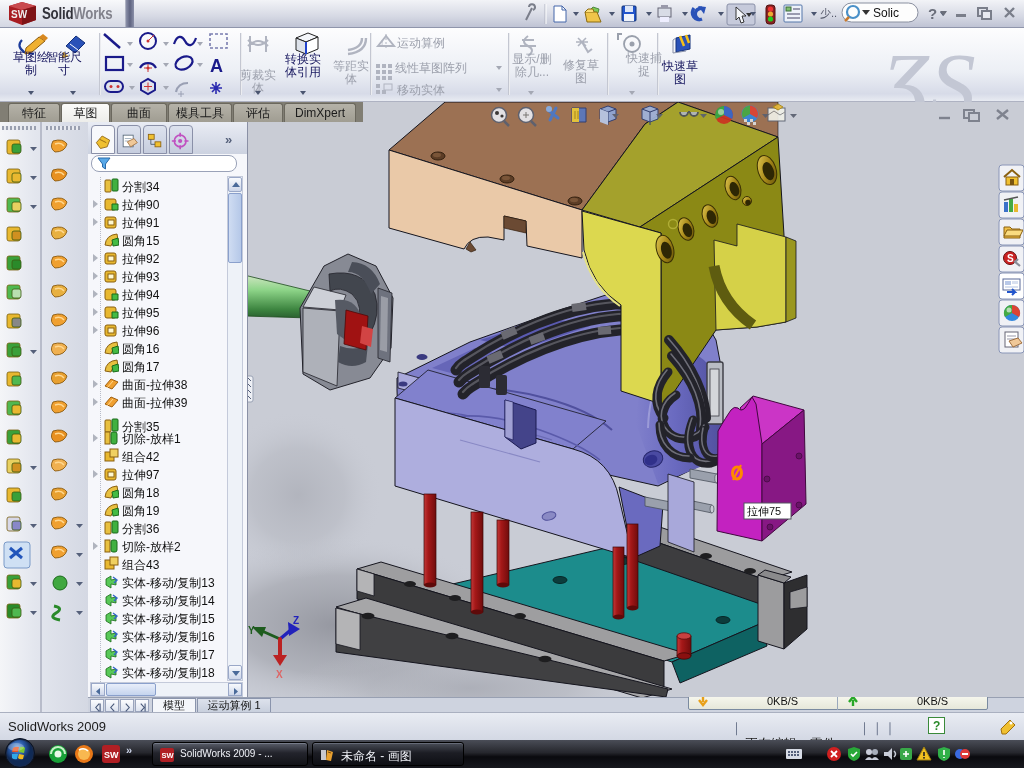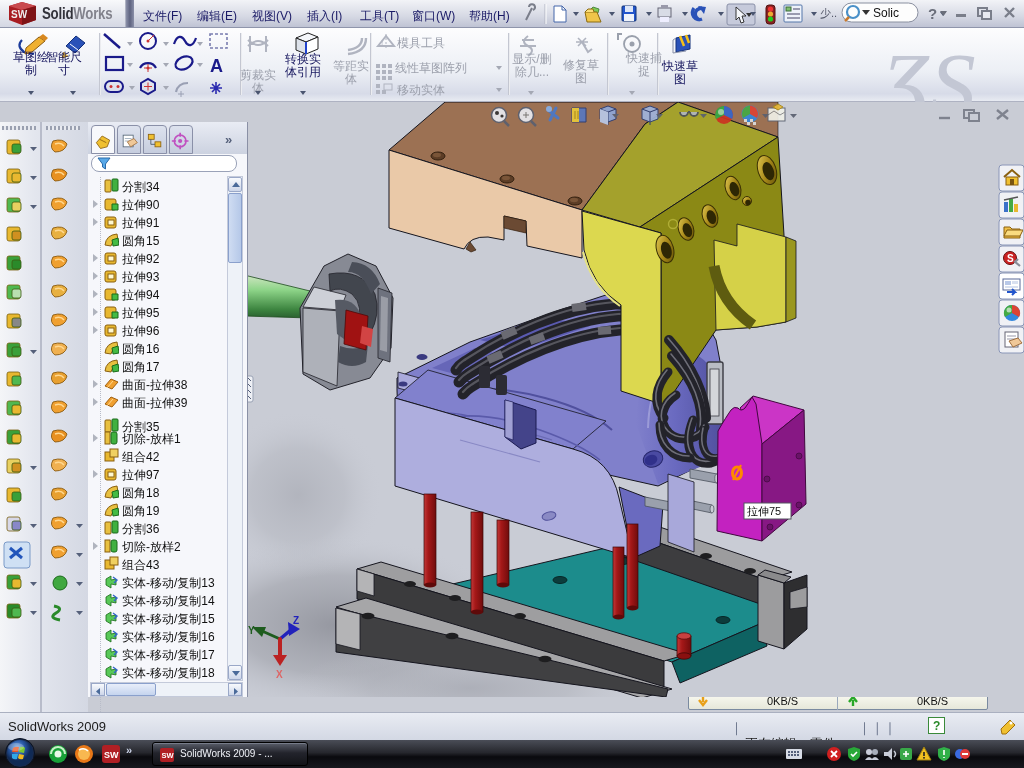--- a/index.html
+++ b/index.html
@@ -34,29 +34,20 @@
 <div class="abs" id="title">
  <div class="abs" id="logoarea"></div>
  <svg class="abs" style="left:7px;top:2px" width="32" height="24" viewBox="0 0 32 24">
   <polygon points="15,0 29,4 29,18 15,23 2,18 2,4" fill="#a81d22"></polygon>
   <polygon points="15,0 29,4 15,8 2,4" fill="#c94a4e"></polygon>
   <polygon points="15,8 29,4 29,18 15,23" fill="#7e1316"></polygon>
   <text x="4" y="16" font-size="10" font-weight="bold" fill="#eee">SW</text>
  </svg>
  <div class="abs" style="left:42px;top:4px;font-size:17px;letter-spacing:-0.3px;transform:scaleX(0.78);transform-origin:0 0;font-weight:bold;color:#33333b">Solid<span style="color:#82828c">Works</span></div>
  <div class="abs" style="left:126px;top:0;width:8px;height:27px;background:linear-gradient(90deg,#8a8fa8,#5e6380,#8a8fa8)"></div>
- <div class="abs" id="menus">
-  <span class="menu" style="left:0px">文件(F)</span>
-        <span class="menu" style="left:54px">编辑(E)</span>
-  <span class="menu" style="left:109px">视图(V)</span>
-        <span class="menu" style="left:164px">插入(I)</span>
-  <span class="menu" style="left:217px">工具(T)</span>
-        <span class="menu" style="left:269px">窗口(W)</span>
-  <span class="menu" style="left:326px">帮助(H)</span>
-      </div>
 <svg class="abs" style="left:512px;top:0" width="512" height="28" viewBox="0 0 512 28">
  <path d="M14,20 L20,8 M17,7 a3,3 0 1,1 4,3" stroke="#7a7e8a" stroke-width="2" fill="none"></path>
  <line x1="33" y1="4" x2="33" y2="24" stroke="#b0b4c2"></line>
         <line x1="34" y1="4" x2="34" y2="24" stroke="#fff"></line>
  <path d="M42,6 h8 l4,4 v12 h-12 z" fill="#fff" stroke="#4466aa"></path>
         <path d="M50,6 l0,4 4,0" fill="none" stroke="#4466aa"></path>
  <path d="M76,12 l5,-5 6,2 -1,4 z" fill="#7ec855" stroke="#3a7a2a" stroke-width="0.8"></path>
         <path d="M73,12 h12 l4,10 h-14 z" fill="#f0c54a" stroke="#8a6a10"></path>
         <path d="M73,12 l3,-3 5,0 1,3" fill="#fadd7a" stroke="#8a6a10"></path>
  <rect x="110" y="6" width="14" height="15" rx="1" fill="#2255cc" stroke="#113377"></rect>
@@ -183,21 +174,21 @@
           <rect x="8" y="44" width="4" height="4"></rect>
           <rect x="14" y="44" width="4" height="4"></rect>
         </g>
  <g fill="#b0b4c0">
           <rect x="2" y="52" width="4" height="4"></rect>
           <rect x="2" y="58" width="4" height="4"></rect>
           <rect x="8" y="58" width="4" height="4"></rect>
         </g>
         <rect x="10" y="52" width="8" height="6" fill="none" stroke="#b0b4c0"></rect>
 </svg>
-      <div class="tbtext gray" style="left:381px;top:9px;width:80px">模具工具</div>
+      <div class="tbtext gray" style="left:381px;top:9px;width:80px">运动算例</div>
       <div class="tbtext gray" style="left:383px;top:34px;width:96px">线性草图阵列</div>
       <div class="tbtext gray" style="left:381px;top:56px;width:80px">移动实体</div>
       <div class="dd ddg" style="left:496px;top:38px"></div>
       <div class="dd ddg" style="left:496px;top:60px"></div>
       <div class="vsep" style="left:370px;top:5px;height:62px"></div>
       <div class="vsep" style="left:508px;top:5px;height:62px"></div>
       <div class="vsep" style="left:607px;top:5px;height:62px"></div>
       <div class="vsep" style="left:657px;top:5px;height:62px"></div>
       <svg class="abs" style="left:510px;top:4px" width="200" height="60" viewBox="0 0 200 60">
  <path d="M18,4 q-8,6 0,10 q8,4 0,10 m-6,-16 h12 m-14,6 h16" stroke="#b0b4c0" stroke-width="2" fill="none"></path>
@@ -217,20 +208,28 @@
       <div class="tbtext gray" style="left:614px;top:24px;width:60px">快速捕
 捉</div>
       <div class="tbtext " style="left:650px;top:32px;width:60px">快速草
 图</div>
       <div class="dd ddg" style="left:528px;top:63px"></div>
       <div class="dd ddg" style="left:629px;top:63px"></div>
       <svg class="abs" style="left:880px;top:8px" width="150" height="95" viewBox="0 0 150 95">
         <text x="0" y="80" font-size="92" font-family="Liberation Serif" font-style="italic" fill="#c3c7d4">ƷS</text>
       </svg>
     </div>
+<div class="abs" id="tabs">
+ <div class="tab" style="left:8px;width:52px">特征</div>
+ <div class="tab tabact" style="left:61px;width:49px">草图</div>
+ <div class="tab" style="left:111px;width:56px">曲面</div>
+ <div class="tab" style="left:168px;width:64px">模具工具</div>
+ <div class="tab" style="left:233px;width:50px">评估</div>
+ <div class="tab" style="left:284px;width:72px">DimXpert</div>
+</div>
 <div class="abs" id="ltools">
       <div class="abs" style="left:40px;top:0;width:2px;height:590px;background:#b8bcca"></div>
       <div class="abs" style="left:2px;top:4px;width:34px;height:4px;background:repeating-linear-gradient(90deg,#9aa0b0 0 2px,#e8eaf0 2px 4px)"></div>
       <div class="abs" style="left:46px;top:4px;width:34px;height:4px;background:repeating-linear-gradient(90deg,#9aa0b0 0 2px,#e8eaf0 2px 4px)"></div>
       <svg class="abs" style="left:0;top:0" width="88" height="590" viewBox="0 0 88 590">
         <rect x="7" y="18" width="13" height="14" rx="2" fill="#e8b830" stroke="#7a6010" stroke-width="0.8"></rect>
         <rect x="12" y="22" width="9" height="9" rx="2" fill="#3aa03a" stroke="#3a5a10" stroke-width="0.8"></rect>
         <path d="M30,25 l7,0 -3.5,4 z" fill="#55607a"></path>
         <rect x="7" y="47" width="13" height="14" rx="2" fill="#e8b830" stroke="#7a6010" stroke-width="0.8"></rect>
         <rect x="12" y="51" width="9" height="9" rx="2" fill="#e8b830" stroke="#3a5a10" stroke-width="0.8"></rect>
@@ -566,20 +565,36 @@
       <div class="abs" style="left:2px;top:560px;width:153px;height:15px;background:#eef2f8;border:1px solid #c4cada">
         <div class="abs" style="left:0;top:0;width:14px;height:13px;background:linear-gradient(#f8fafd,#cdd6ea);border:1px solid #9aa8c8"><svg width="13" height="13" viewBox="0 0 13 13">
             <path d="M8,3 l-4,3.5 4,3.5 z" fill="#4a6a9a"></path>
           </svg></div>
         <div class="abs" style="left:15px;top:0;width:50px;height:13px;background:linear-gradient(#e8eefa,#c5d4ee);border:1px solid #8aa0cc;border-radius:2px"></div>
         <div class="abs" style="left:137px;top:0;width:14px;height:13px;background:linear-gradient(#f8fafd,#cdd6ea);border:1px solid #9aa8c8"><svg width="13" height="13" viewBox="0 0 13 13">
             <path d="M5,3 l4,3.5 -4,3.5 z" fill="#4a6a9a"></path>
           </svg></div>
       </div>
     </div>
+<div class="abs" id="mtabs">
+      <div class="abs" style="left:2px;top:1px;width:14px;height:13px;background:linear-gradient(#fbfcfe,#dde3ef);border:1px solid #9aa4bc"><svg width="13" height="13" viewBox="0 0 14 15">
+          <path d="M9,3 L5,7.5 9,12 M10,3 L10,12" stroke="#4a5a7a" fill="none" stroke-width="1.3"></path>
+        </svg></div>
+      <div class="abs" style="left:17px;top:1px;width:14px;height:13px;background:linear-gradient(#fbfcfe,#dde3ef);border:1px solid #9aa4bc"><svg width="13" height="13" viewBox="0 0 14 15">
+          <path d="M9,3 L5,7.5 9,12" stroke="#4a5a7a" fill="none" stroke-width="1.3"></path>
+        </svg></div>
+      <div class="abs" style="left:32px;top:1px;width:14px;height:13px;background:linear-gradient(#fbfcfe,#dde3ef);border:1px solid #9aa4bc"><svg width="13" height="13" viewBox="0 0 14 15">
+          <path d="M5,3 L9,7.5 5,12" stroke="#4a5a7a" fill="none" stroke-width="1.3"></path>
+        </svg></div>
+      <div class="abs" style="left:47px;top:1px;width:14px;height:13px;background:linear-gradient(#fbfcfe,#dde3ef);border:1px solid #9aa4bc"><svg width="13" height="13" viewBox="0 0 14 15">
+          <path d="M5,3 L9,7.5 5,12 M10,3 L10,12" stroke="#4a5a7a" fill="none" stroke-width="1.3"></path>
+        </svg></div>
+      <div class="abs" style="left:64px;top:0px;width:44px;height:14px;background:#f4f6fa;border:1px solid #8a94ac;border-bottom:none;font-size:11px;text-align:center;line-height:13px;color:#111111">模型</div>
+      <div class="abs" style="left:109px;top:0px;width:74px;height:14px;background:linear-gradient(#dde2ec,#c8cfdd);border:1px solid #8a94ac;border-bottom:none;font-size:11px;text-align:center;line-height:13px;color:#111111">运动算例 1</div>
+    </div>
 <div class="abs" id="net">
       <svg class="abs" style="left:8px;top:3px" width="12" height="12" viewBox="0 0 12 12">
         <path d="M6,1 L6,7 M2,5 l4,5 4,-5" stroke="#e8a018" stroke-width="2.4" fill="none"></path>
       </svg>
       <span class="abs" style="left:78px;top:3px">0KB/S</span>
       <div class="abs" style="left:148px;top:0;width:1px;height:18px;background:#9aa8bc"></div>
       <svg class="abs" style="left:158px;top:3px" width="12" height="12" viewBox="0 0 12 12">
         <path d="M6,11 L6,5 M2,7 l4,-5 4,5" stroke="#28a828" stroke-width="2.4" fill="none"></path>
       </svg>
       <span class="abs" style="left:228px;top:3px">0KB/S</span>
@@ -624,20 +639,28 @@
         <rect x="56" y="3" width="18" height="18" rx="3" fill="#b01f24"></rect>
         <text x="58" y="16" font-size="9" font-weight="bold" fill="#ffffff">SW</text>
         <text x="80" y="12" font-size="11" font-weight="bold" fill="#ccd4e8">»</text>
       </svg>
       <div class="abs" style="left:152px;top:2px;width:156px;height:24px;background:linear-gradient(#5a5e6a,#23242c 45%,#121318);border:1px solid #000000;border-radius:3px;box-shadow:inset 0 1px 0 #777c8a">
         <svg class="abs" style="left:6px;top:4px" width="16" height="16" viewBox="0 0 16 16">
           <rect x="1" y="1" width="14" height="14" rx="2" fill="#b01f24"></rect>
           <text x="2.5" y="11" font-size="7.5" font-weight="bold" fill="#ffffff">SW</text>
         </svg>
         <span class="abs" style="left:27px;top:5px;font-size:10px;color:#f0f2f8">SolidWorks 2009 - ...</span>
+      </div>
+      <div class="abs" style="left:312px;top:2px;width:152px;height:24px;background:linear-gradient(#4a4e58,#1c1d24 45%,#0e0f14);border:1px solid #000000;border-radius:3px;box-shadow:inset 0 1px 0 #666b78">
+        <svg class="abs" style="left:6px;top:4px" width="16" height="16" viewBox="0 0 16 16">
+          <rect x="2" y="3" width="5" height="10" fill="#c8c8d0"></rect>
+          <path d="M8,3 l6,2 -2,9 -5,-1 z" fill="#e8a030"></path>
+          <path d="M9,5 l3,1" stroke="#7a4a10"></path>
+        </svg>
+        <span class="abs" style="left:28px;top:5px;font-size:12px;color:#f0f2f8">未命名 - 画图</span>
       </div>
       <svg class="abs" style="left:785px;top:7px" width="18" height="14" viewBox="0 0 18 14">
         <rect x="1" y="2" width="16" height="10" rx="1" fill="#d8dce6"></rect>
         <g fill="#55607a">
           <rect x="3" y="4" width="2" height="2"></rect>
           <rect x="6" y="4" width="2" height="2"></rect>
           <rect x="9" y="4" width="2" height="2"></rect>
           <rect x="12" y="4" width="2" height="2"></rect>
           <rect x="3" y="7" width="2" height="2"></rect>
           <rect x="6" y="7" width="2" height="2"></rect>

